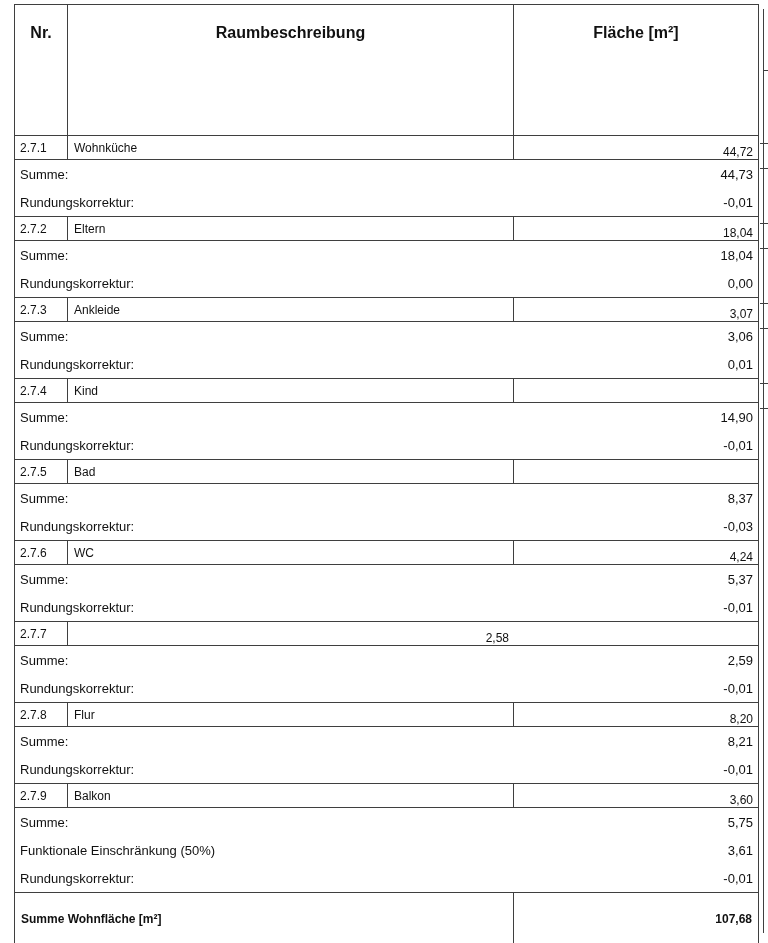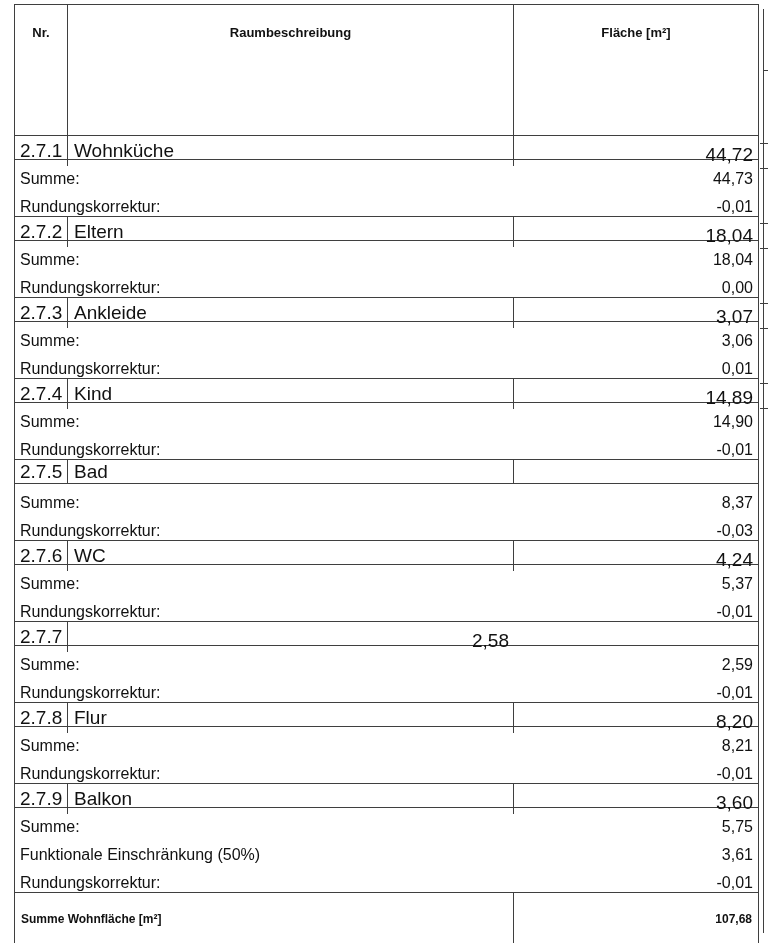--- a/index.html
+++ b/index.html
@@ -32,47 +32,47 @@
   .header-row {
     display: grid;
     grid-template-columns: 53px 446px 1fr;
     height: 131px;
     border-bottom: 1px solid var(--border);
   }
   .header-row .cell {
     padding-top: 20px;
     text-align: center;
     font-weight: bold;
-    font-size: 13px;
+    font-size: 16px;
     line-height: 15px;
   }
   .header-row .nr, .header-row .room { border-right: 1px solid var(--border); }
 
   
   .room-row {
     display: grid;
     grid-template-columns: 53px 446px 1fr;
     height: 24px;
     border-bottom: 1px solid var(--border);
-    font-size: 19px;
+    font-size: 12px;
   }
   .room-row .cell { display: flex; align-items: center; }
   .room-row .nr { padding-left: 5px; border-right: 1px solid var(--border); }
   .room-row .room { padding-left: 6px; border-right: 1px solid var(--border); }
   .room-row .area { justify-content: flex-end; padding-right: 5px; margin-top: 8px; }
 
   
   .block { border-bottom: 1px solid var(--border); }
   .label-row {
     height: 28px;
     display: flex;
-    align-items: flex-end;
+    align-items: center;
     justify-content: space-between;
     padding: 0 5px;
-    font-size: 16px;
+    font-size: 13px;
   }
 
   
   .total-row {
     display: grid;
     grid-template-columns: 499px 1fr;
     height: 51px;
     font-weight: bold;
     font-size: 12px;
   }
@@ -162,21 +162,20 @@
             <span class="lbl">Rundungskorrektur:</span>
             <span class="val">0,01</span>
           </div>
 
       </div>
 
       <div class="block">
         <div class="room-row">
           <div class="cell nr">2.7.4</div>
           <div class="cell room">Kind</div>
-          <div class="cell area">14,89</div>
         </div>
 
           <div class="label-row">
             <span class="lbl">Summe:</span>
             <span class="val">14,90</span>
           </div>
 
           <div class="label-row">
             <span class="lbl">Rundungskorrektur:</span>
             <span class="val">-0,01</span>

